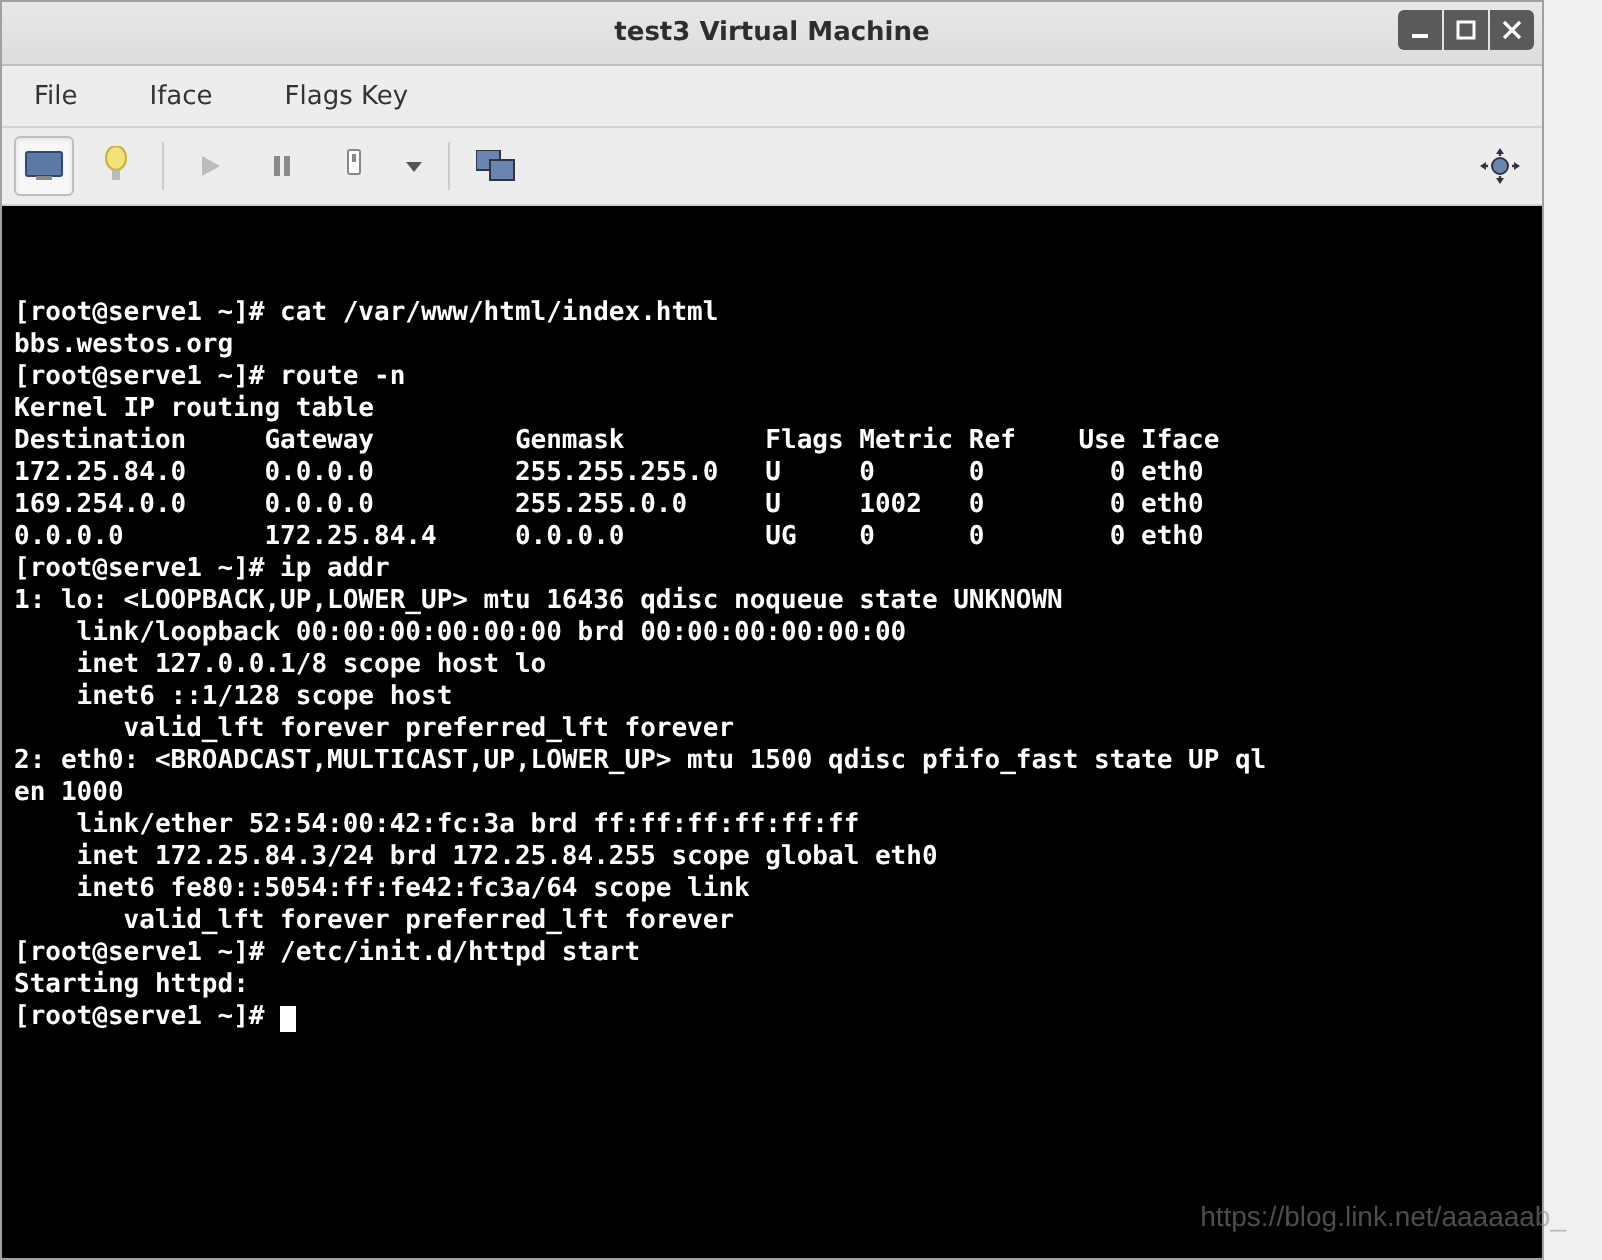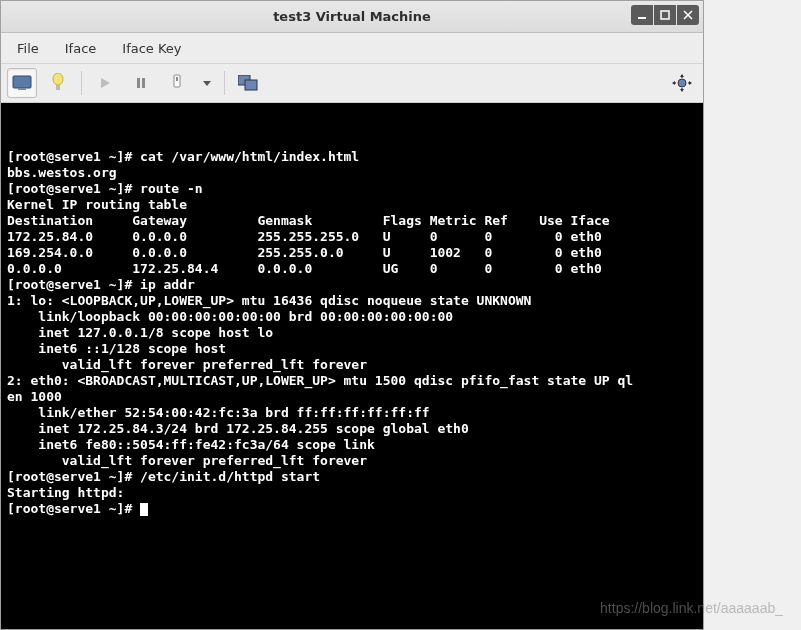--- a/index.html
+++ b/index.html
@@ -7,21 +7,21 @@
     font-family: "DejaVu Sans", "Cantarell", sans-serif;
     background: #f0f0f0;
     width: 801px;
     height: 630px;
     overflow: hidden;
     position: relative;
   }
   .window {
     background: #ededed;
     border: 1px solid #a0a0a0;
-    width: 704px;
+    width: 772px;
     height: 630px;
     display: flex;
     flex-direction: column;
   }
   .titlebar {
     background: linear-gradient(#e8e8e8, #dcdcdc);
     height: 32px;
     display: flex;
     align-items: center;
     justify-content: center;
@@ -54,21 +54,21 @@
   .win-btn:first-child { border-radius: 3px 0 0 3px; }
   .win-btn:last-child  { border-radius: 0 3px 3px 0; }
   .menubar {
     background: #ededed;
     height: 30px;
     display: flex;
     align-items: center;
     padding: 0 6px;
     font-size: 13px;
     color: #333;
-    gap: 6px;
+    gap: 16px;
   }
   .menu-item {
     padding: 4px 10px;
     cursor: pointer;
   }
   .toolbar {
     background: #ededed;
     height: 40px;
     display: flex;
     align-items: center;
@@ -155,21 +155,21 @@
             <line x1="1" y1="1" x2="9" y2="9" stroke="#fff" stroke-width="1.6"></line>
             <line x1="9" y1="1" x2="1" y2="9" stroke="#fff" stroke-width="1.6"></line>
           </svg>
       </div>
     </div>
   </div>
 
   <div class="menubar">
     <div class="menu-item">File</div>
     <div class="menu-item">Iface</div>
-    <div class="menu-item">Iface Key</div>
+    <div class="menu-item">Flags Key</div>
   </div>
 
   <div class="toolbar">
     <div class="tb-btn active">
       <svg width="20" height="16">
           <rect x="1" y="1" width="18" height="12" rx="1" fill="#5b7aa6" stroke="#2b4a76"></rect>
           <rect x="6" y="13" width="8" height="2" fill="#888"></rect>
         </svg>
     </div>
     <div class="tb-btn">

